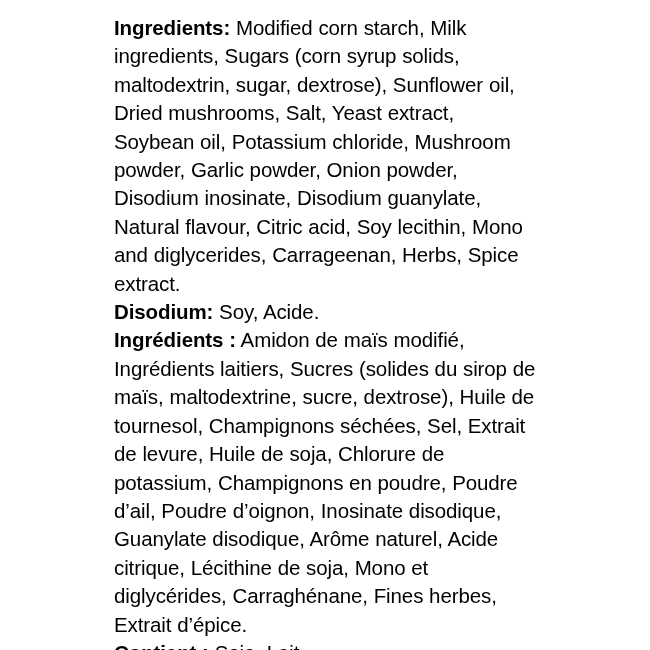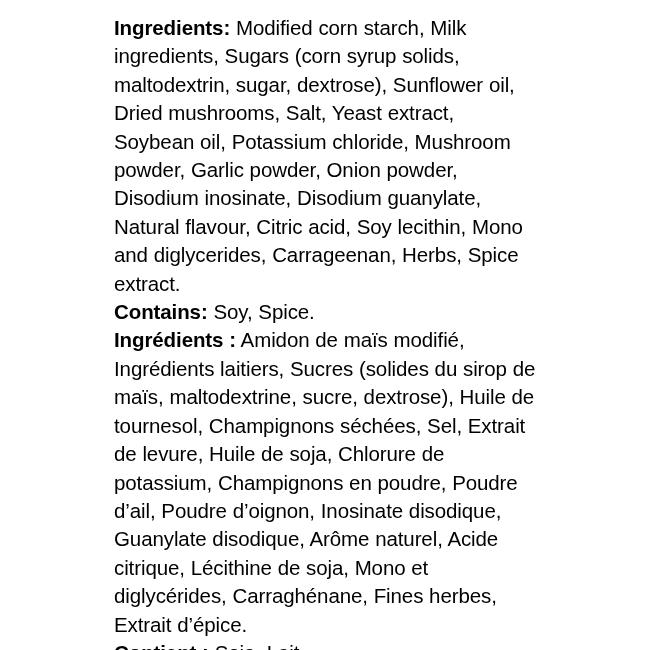--- a/index.html
+++ b/index.html
@@ -38,20 +38,20 @@
 </style>
 </head>
 <body>
 
 <div class="label-panel">
 
   <div class="block">
 
     <p><span class="heading">Ingredients:</span><span> Modified corn starch, Milk ingredients, Sugars (corn syrup solids, maltodextrin, sugar, dextrose), Sunflower oil, Dried mushrooms, Salt, Yeast extract, Soybean oil, Potassium chloride, Mushroom powder, Garlic powder, Onion powder, Disodium inosinate, Disodium guanylate, Natural flavour, Citric acid, Soy lecithin, Mono and diglycerides, Carrageenan, Herbs, Spice extract.</span></p>
 
-    <p><span class="heading">Contains:</span><span> Soy, Spice.</span></p>
+    <p><span class="heading">Disodium:</span><span> Soy, Acide.</span></p>
 
     <p><span class="heading">Ingrédients :</span><span> Amidon de maïs modifié, Ingrédients laitiers, Sucres (solides du sirop de maïs, maltodextrine, sucre, dextrose), Huile de tournesol, Champignons séchées, Sel, Extrait de levure, Huile de soja, Chlorure de potassium, Champignons en poudre, Poudre d’ail, Poudre d’oignon, Inosinate disodique, Guanylate disodique, Arôme naturel, Acide citrique, Lécithine de soja, Mono et diglycérides, Carraghénane, Fines herbes, Extrait d’épice.</span></p>
 
     <p><span class="heading">Contient :</span><span> Soja, Lait.</span></p>
 
   </div>
 </div>
 
 </body></html>

